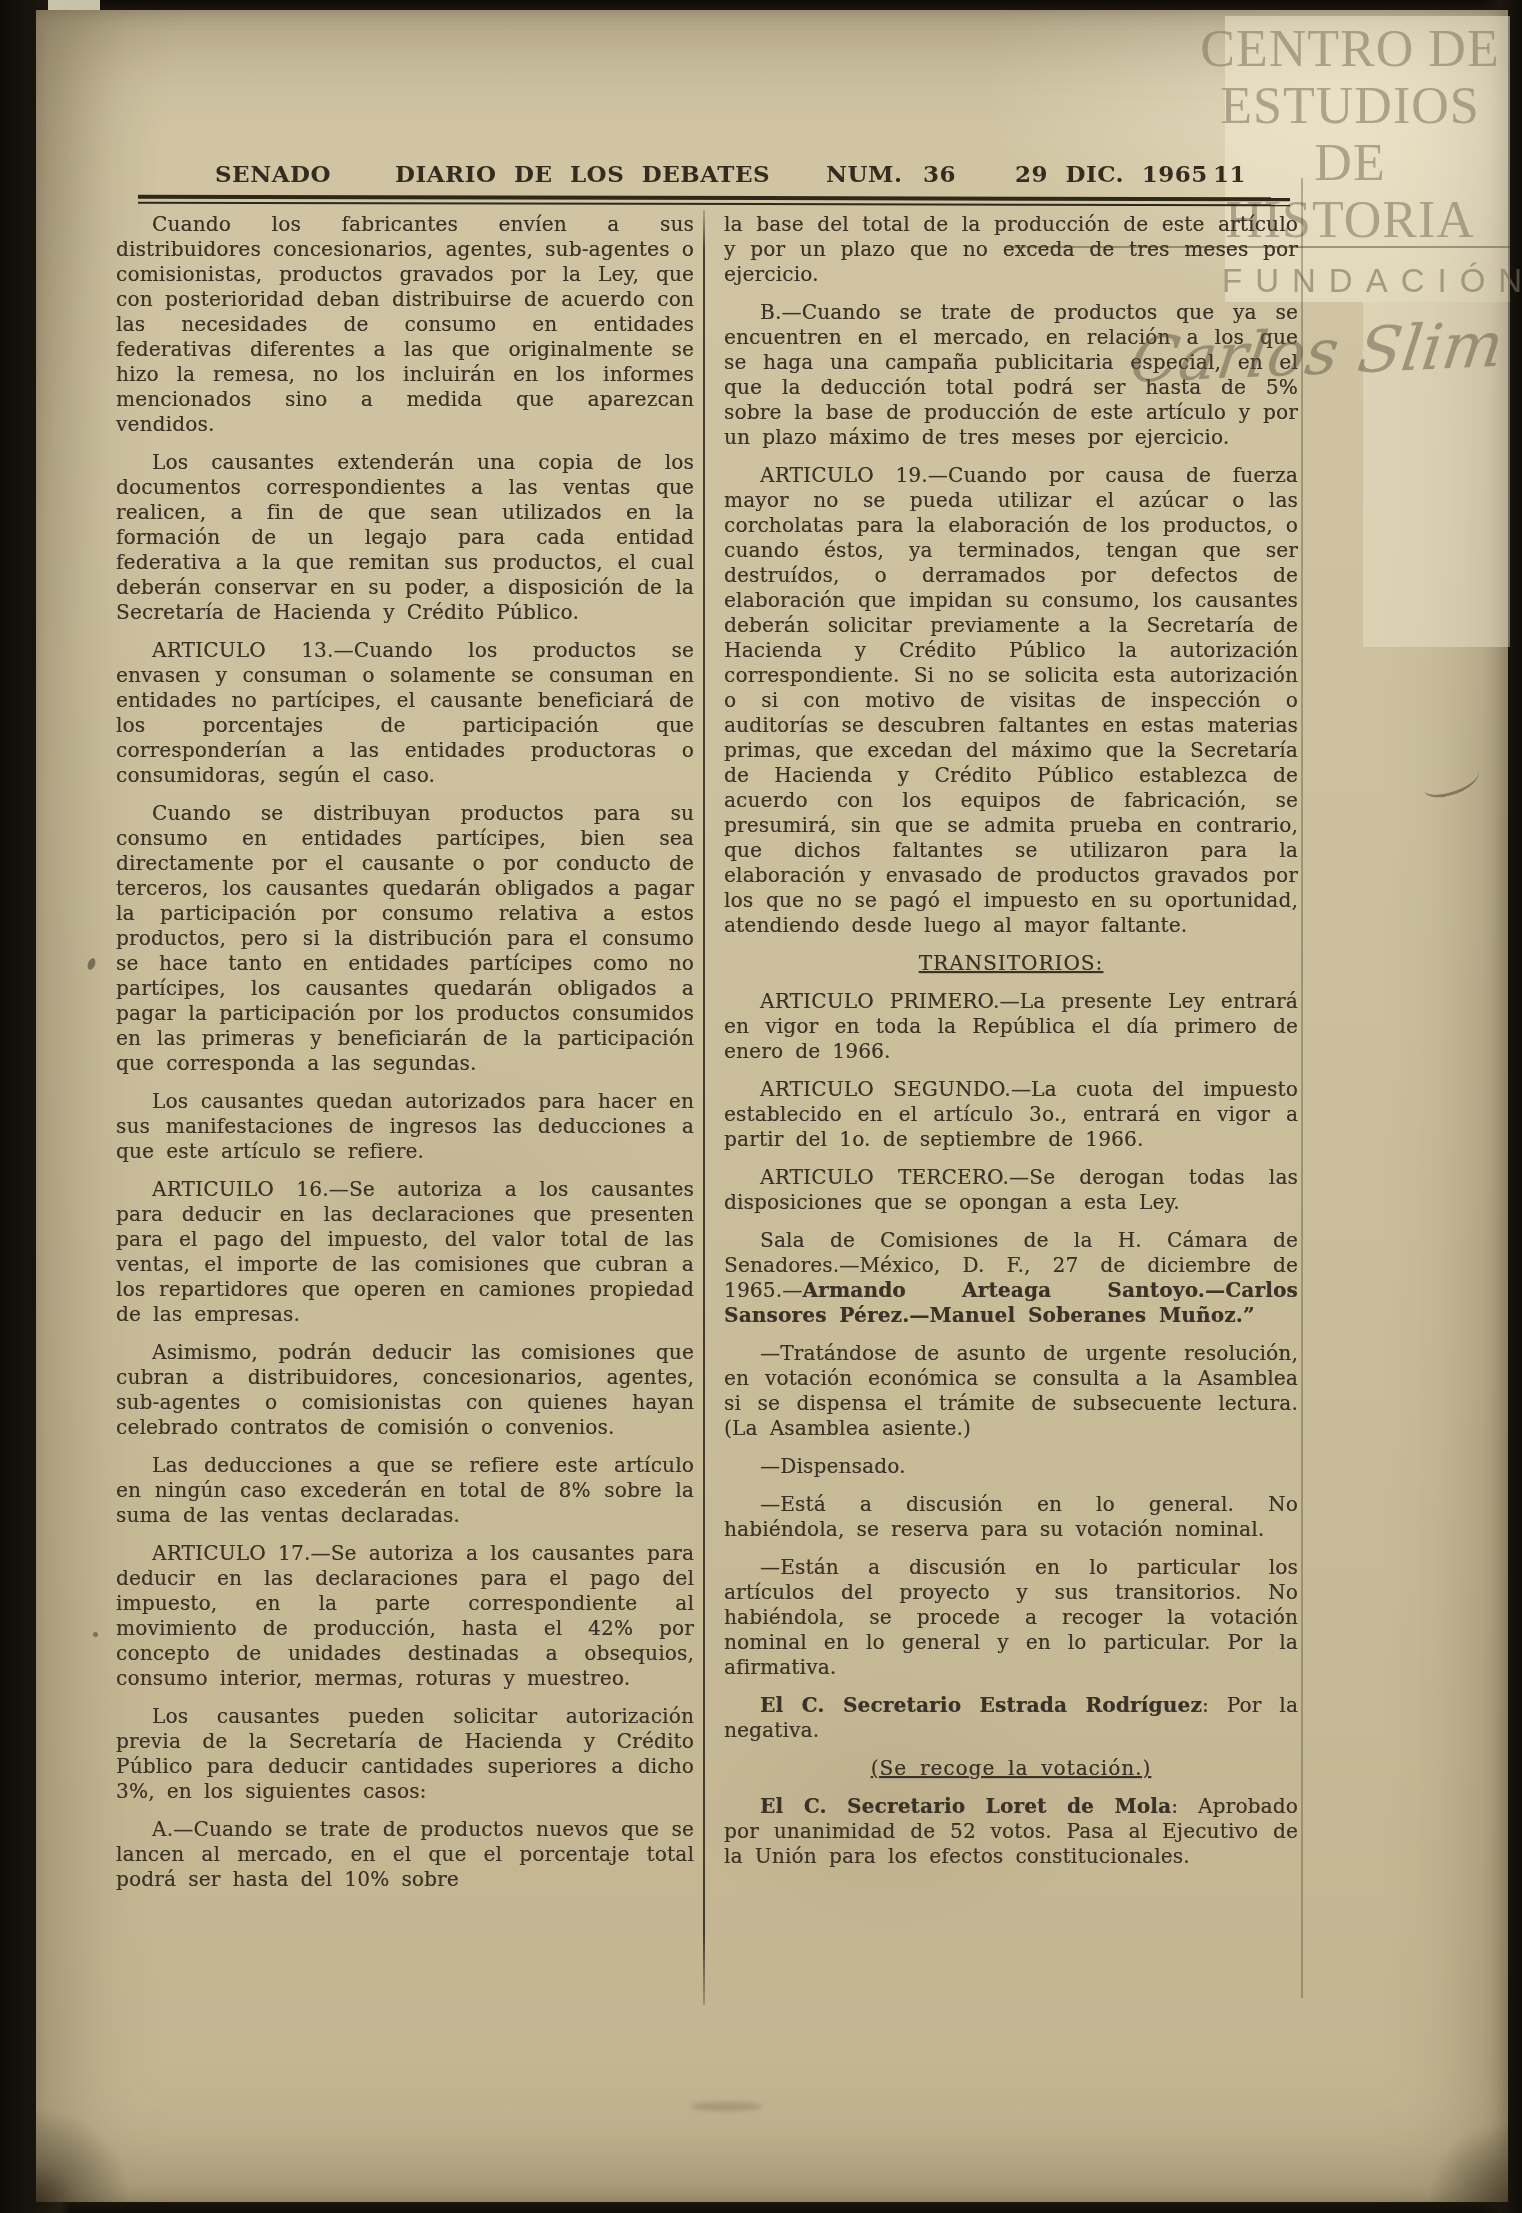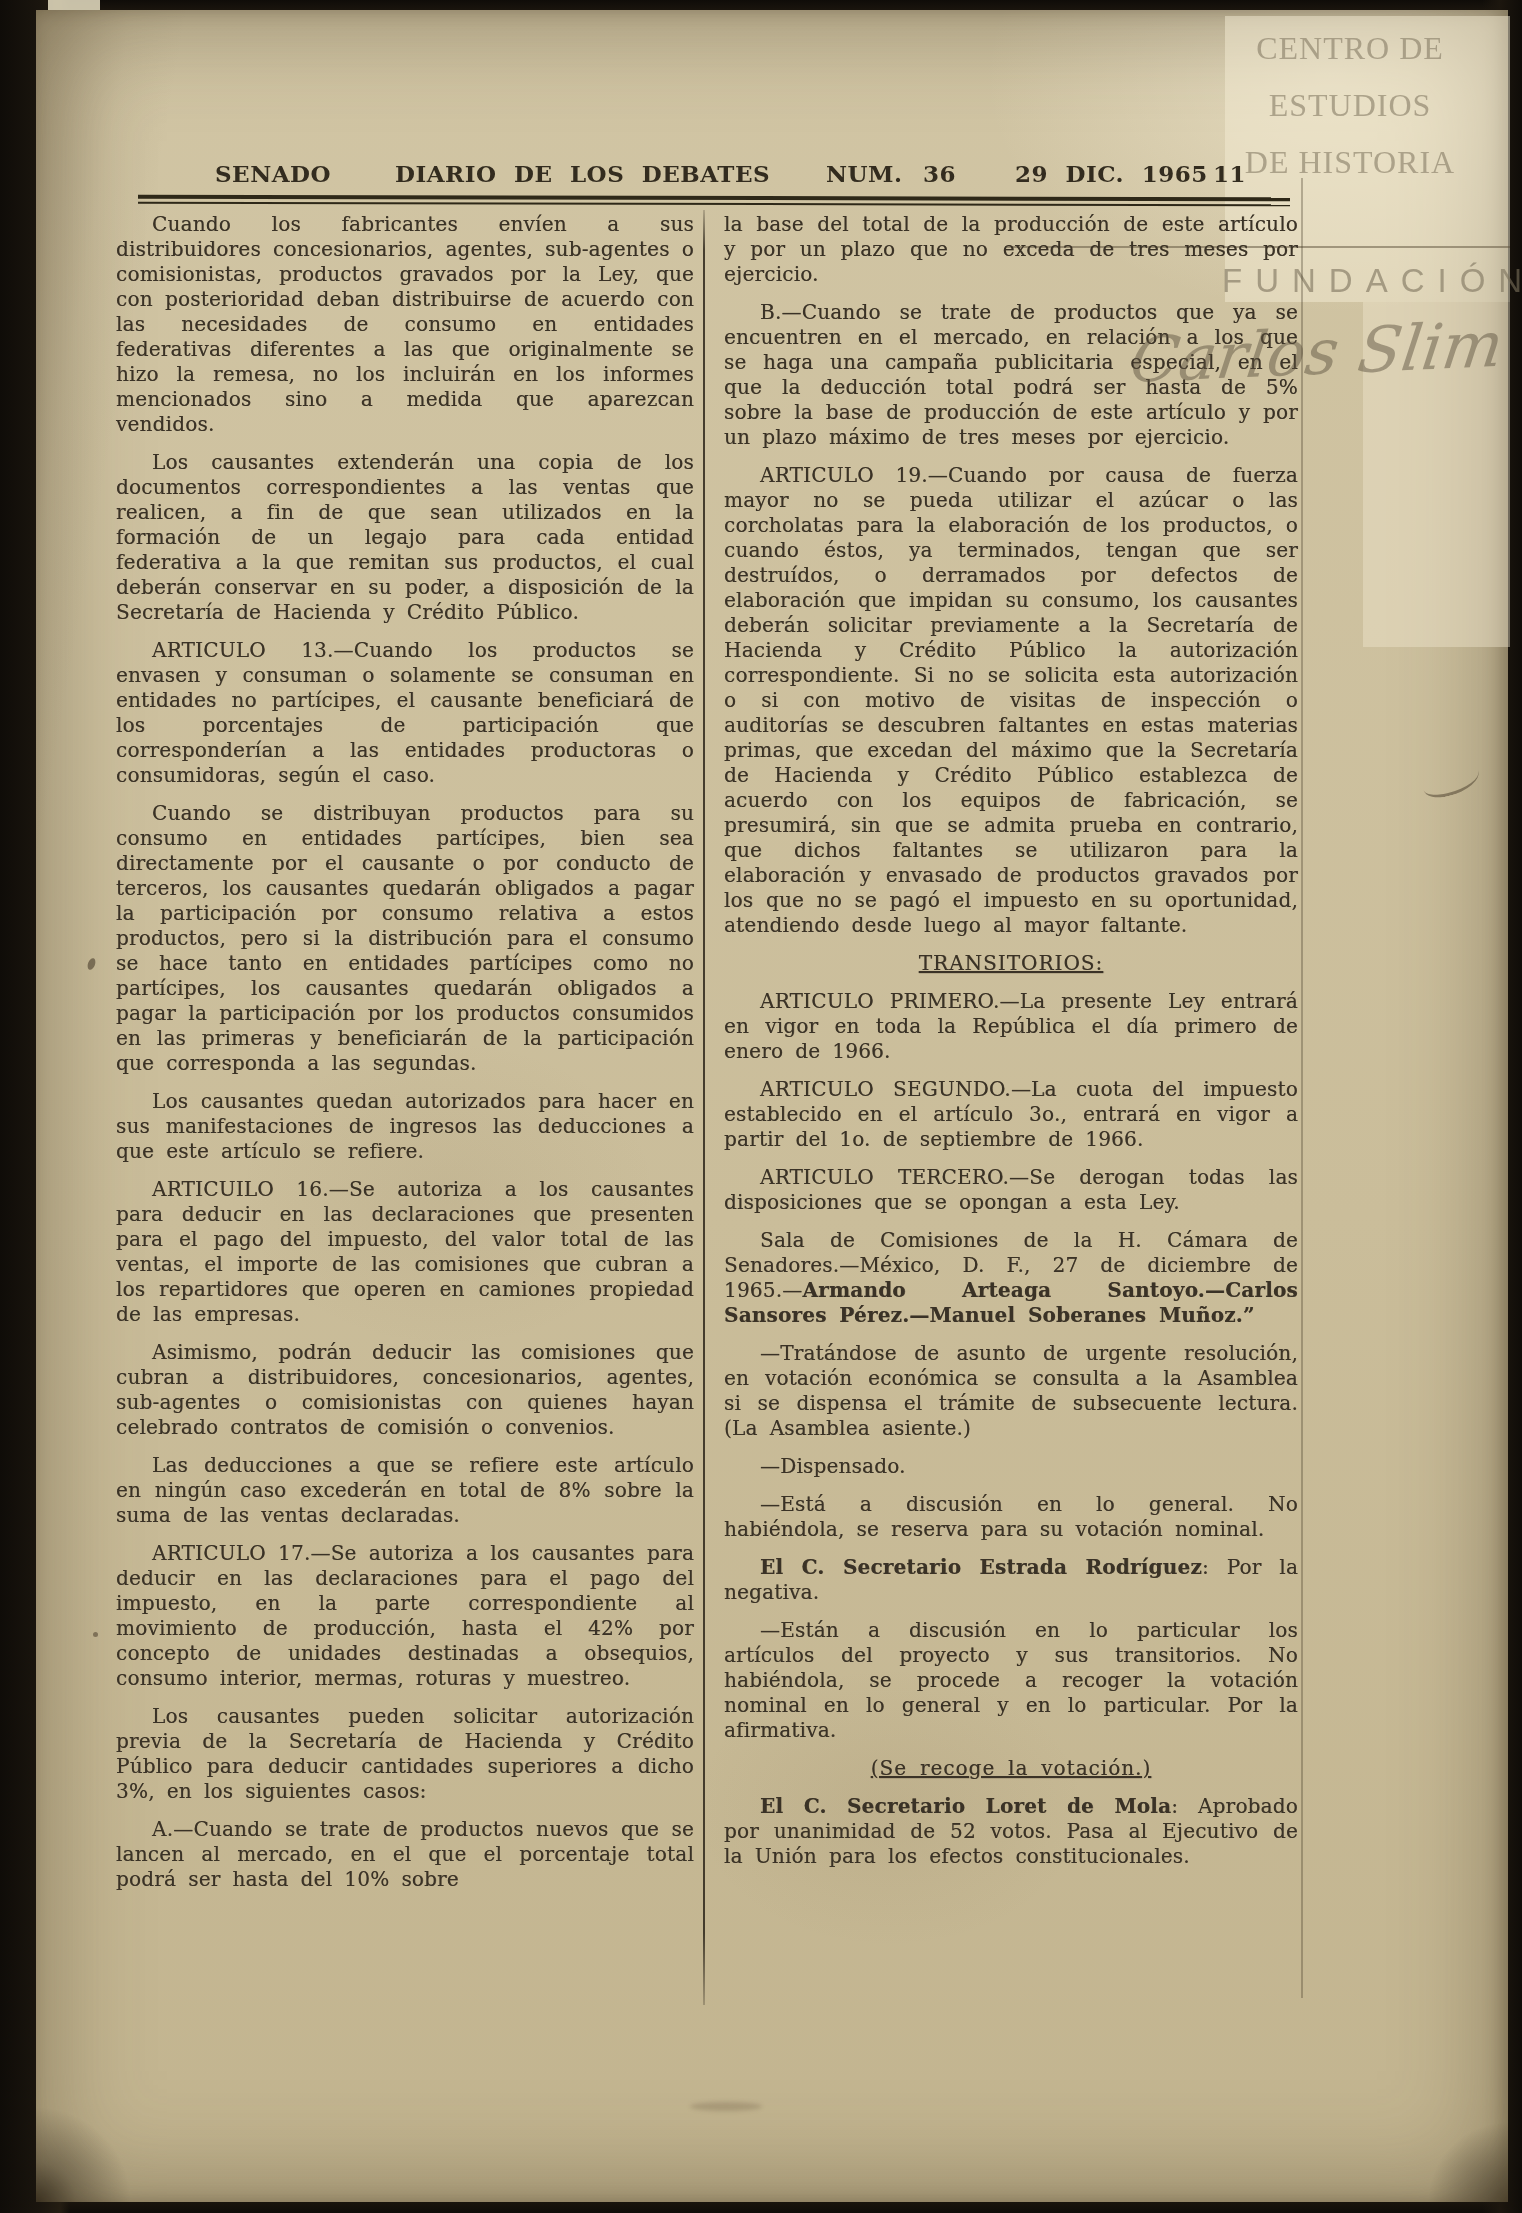--- a/index.html
+++ b/index.html
@@ -19,21 +19,21 @@
        radial-gradient(ellipse 280px 200px at 58% 82%, rgba(118,98,66,.09), transparent 70%),
        linear-gradient(100deg, rgba(102,86,58,.30), rgba(102,86,58,.06) 95px, transparent 150px),
        linear-gradient(#d1c5a4,#cabd9a 55%,#c2b48f);
      box-shadow:inset 0 0 95px 18px rgba(72,58,34,.38), inset -6px 0 18px rgba(60,48,28,.35);}
   
   .wm-rect-a{position:absolute;left:1189px;top:6px;width:285px;height:286px;
      background:rgba(243,235,212,.5);}
   .wm-rect-b{position:absolute;left:1327px;top:292px;width:147px;height:345px;
      background:rgba(240,232,208,.42);}
   .wm-lines{position:absolute;left:1154px;top:10px;width:320px;text-align:center;
-     font-family:"Liberation Serif", serif;font-size:32px;line-height:57px;letter-spacing:1px;
+     font-family:"Liberation Serif", serif;font-size:52px;line-height:57px;letter-spacing:1px;
      color:rgba(130,119,96,.58);}
   .wm-rule{position:absolute;left:969px;top:236px;width:505px;border-top:2px solid rgba(92,80,58,.5);}
   .wm-foundation{position:absolute;left:1186px;top:252px;font-family:"Liberation Sans", sans-serif;
      font-size:33px;letter-spacing:13px;color:rgba(124,113,92,.6);white-space:nowrap;}
   .wm-signature{position:absolute;left:1096px;top:306px;z-index:6;white-space:nowrap;
      font-family:"DejaVu Serif", serif;font-style:italic;font-size:63px;
      color:rgba(92,82,62,.48);transform:skewX(-10deg) rotate(-2.5deg);}
   
   .hitem{position:absolute;top:150px;font-weight:bold;font-size:23px;color:#332c1f;
      letter-spacing:.5px;white-space:nowrap;z-index:5;}
@@ -111,22 +111,22 @@
         <p class="para"><span>B.—Cuando se trate de productos que ya se encuentren en el mercado, en relación a los que se haga una campaña publicitaria especial, en el que la deducción total podrá ser hasta de 5% sobre la base de producción de este artículo y por un plazo máximo de tres meses por ejercicio.</span></p>
         <p class="para"><span>ARTICULO 19.—Cuando por causa de fuerza mayor no se pueda utilizar el azúcar o las corcholatas para la elaboración de los productos, o cuando éstos, ya terminados, tengan que ser destruídos, o derramados por defectos de elaboración que impidan su consumo, los causantes deberán solicitar previamente a la Secretaría de Hacienda y Crédito Público la autorización correspondiente. Si no se solicita esta autorización o si con motivo de visitas de inspección o auditorías se descubren faltantes en estas materias primas, que excedan del máximo que la Secretaría de Hacienda y Crédito Público establezca de acuerdo con los equipos de fabricación, se presumirá, sin que se admita prueba en contrario, que dichos faltantes se utilizaron para la elaboración y envasado de productos gravados por los que no se pagó el impuesto en su oportunidad, atendiendo desde luego al mayor faltante.</span></p>
         <p class="para center noindent sp"><span>TRANSITORIOS:</span></p>
         <p class="para sp"><span>ARTICULO PRIMERO.—La presente Ley entrará en vigor en toda la República el día primero de enero de 1966.</span></p>
         <p class="para"><span>ARTICULO SEGUNDO.—La cuota del impuesto establecido en el artículo 3o., entrará en vigor a partir del 1o. de septiembre de 1966.</span></p>
         <p class="para"><span>ARTICULO TERCERO.—Se derogan todas las disposiciones que se opongan a esta Ley.</span></p>
         <p class="para"><span>Sala de Comisiones de la H. Cámara de Senadores.—México, D. F., 27 de diciembre de 1965.—</span><b>Armando Arteaga Santoyo.—Carlos Sansores Pérez.—Manuel Soberanes Muñoz.”</b></p>
         <p class="para sp"><span>—Tratándose de asunto de urgente resolución, en votación económica se consulta a la Asamblea si se dispensa el trámite de subsecuente lectura. (La Asamblea asiente.)</span></p>
         <p class="para sp"><span>—Dispensado.</span></p>
         <p class="para sp"><span>—Está a discusión en lo general. No habiéndola, se reserva para su votación nominal.</span></p>
+        <p class="para sp"><span>—Están a discusión en lo particular los artículos del proyecto y sus transitorios. No habiéndola, se procede a recoger la votación nominal en lo general y en lo particular. Por la afirmativa.</span></p>
         <p class="para sp"><b>El C. Secretario Estrada Rodríguez</b><span>: Por la negativa.</span></p>
-        <p class="para sp"><span>—Están a discusión en lo particular los artículos del proyecto y sus transitorios. No habiéndola, se procede a recoger la votación nominal en lo general y en lo particular. Por la afirmativa.</span></p>
         <p class="para center noindent sp"><span>(Se recoge la votación.)</span></p>
         <p class="para sp"><b>El C. Secretario Loret de Mola</b><span>: Aprobado por unanimidad de 52 votos. Pasa al Ejecutivo de la Unión para los efectos constitucionales.</span></p>
       </div>
 
     <div class="stain1"></div>
     <div class="stain2"></div>
     <div class="pen-mark"></div>
     <div class="smudge"></div>
   </div>
 </div>

